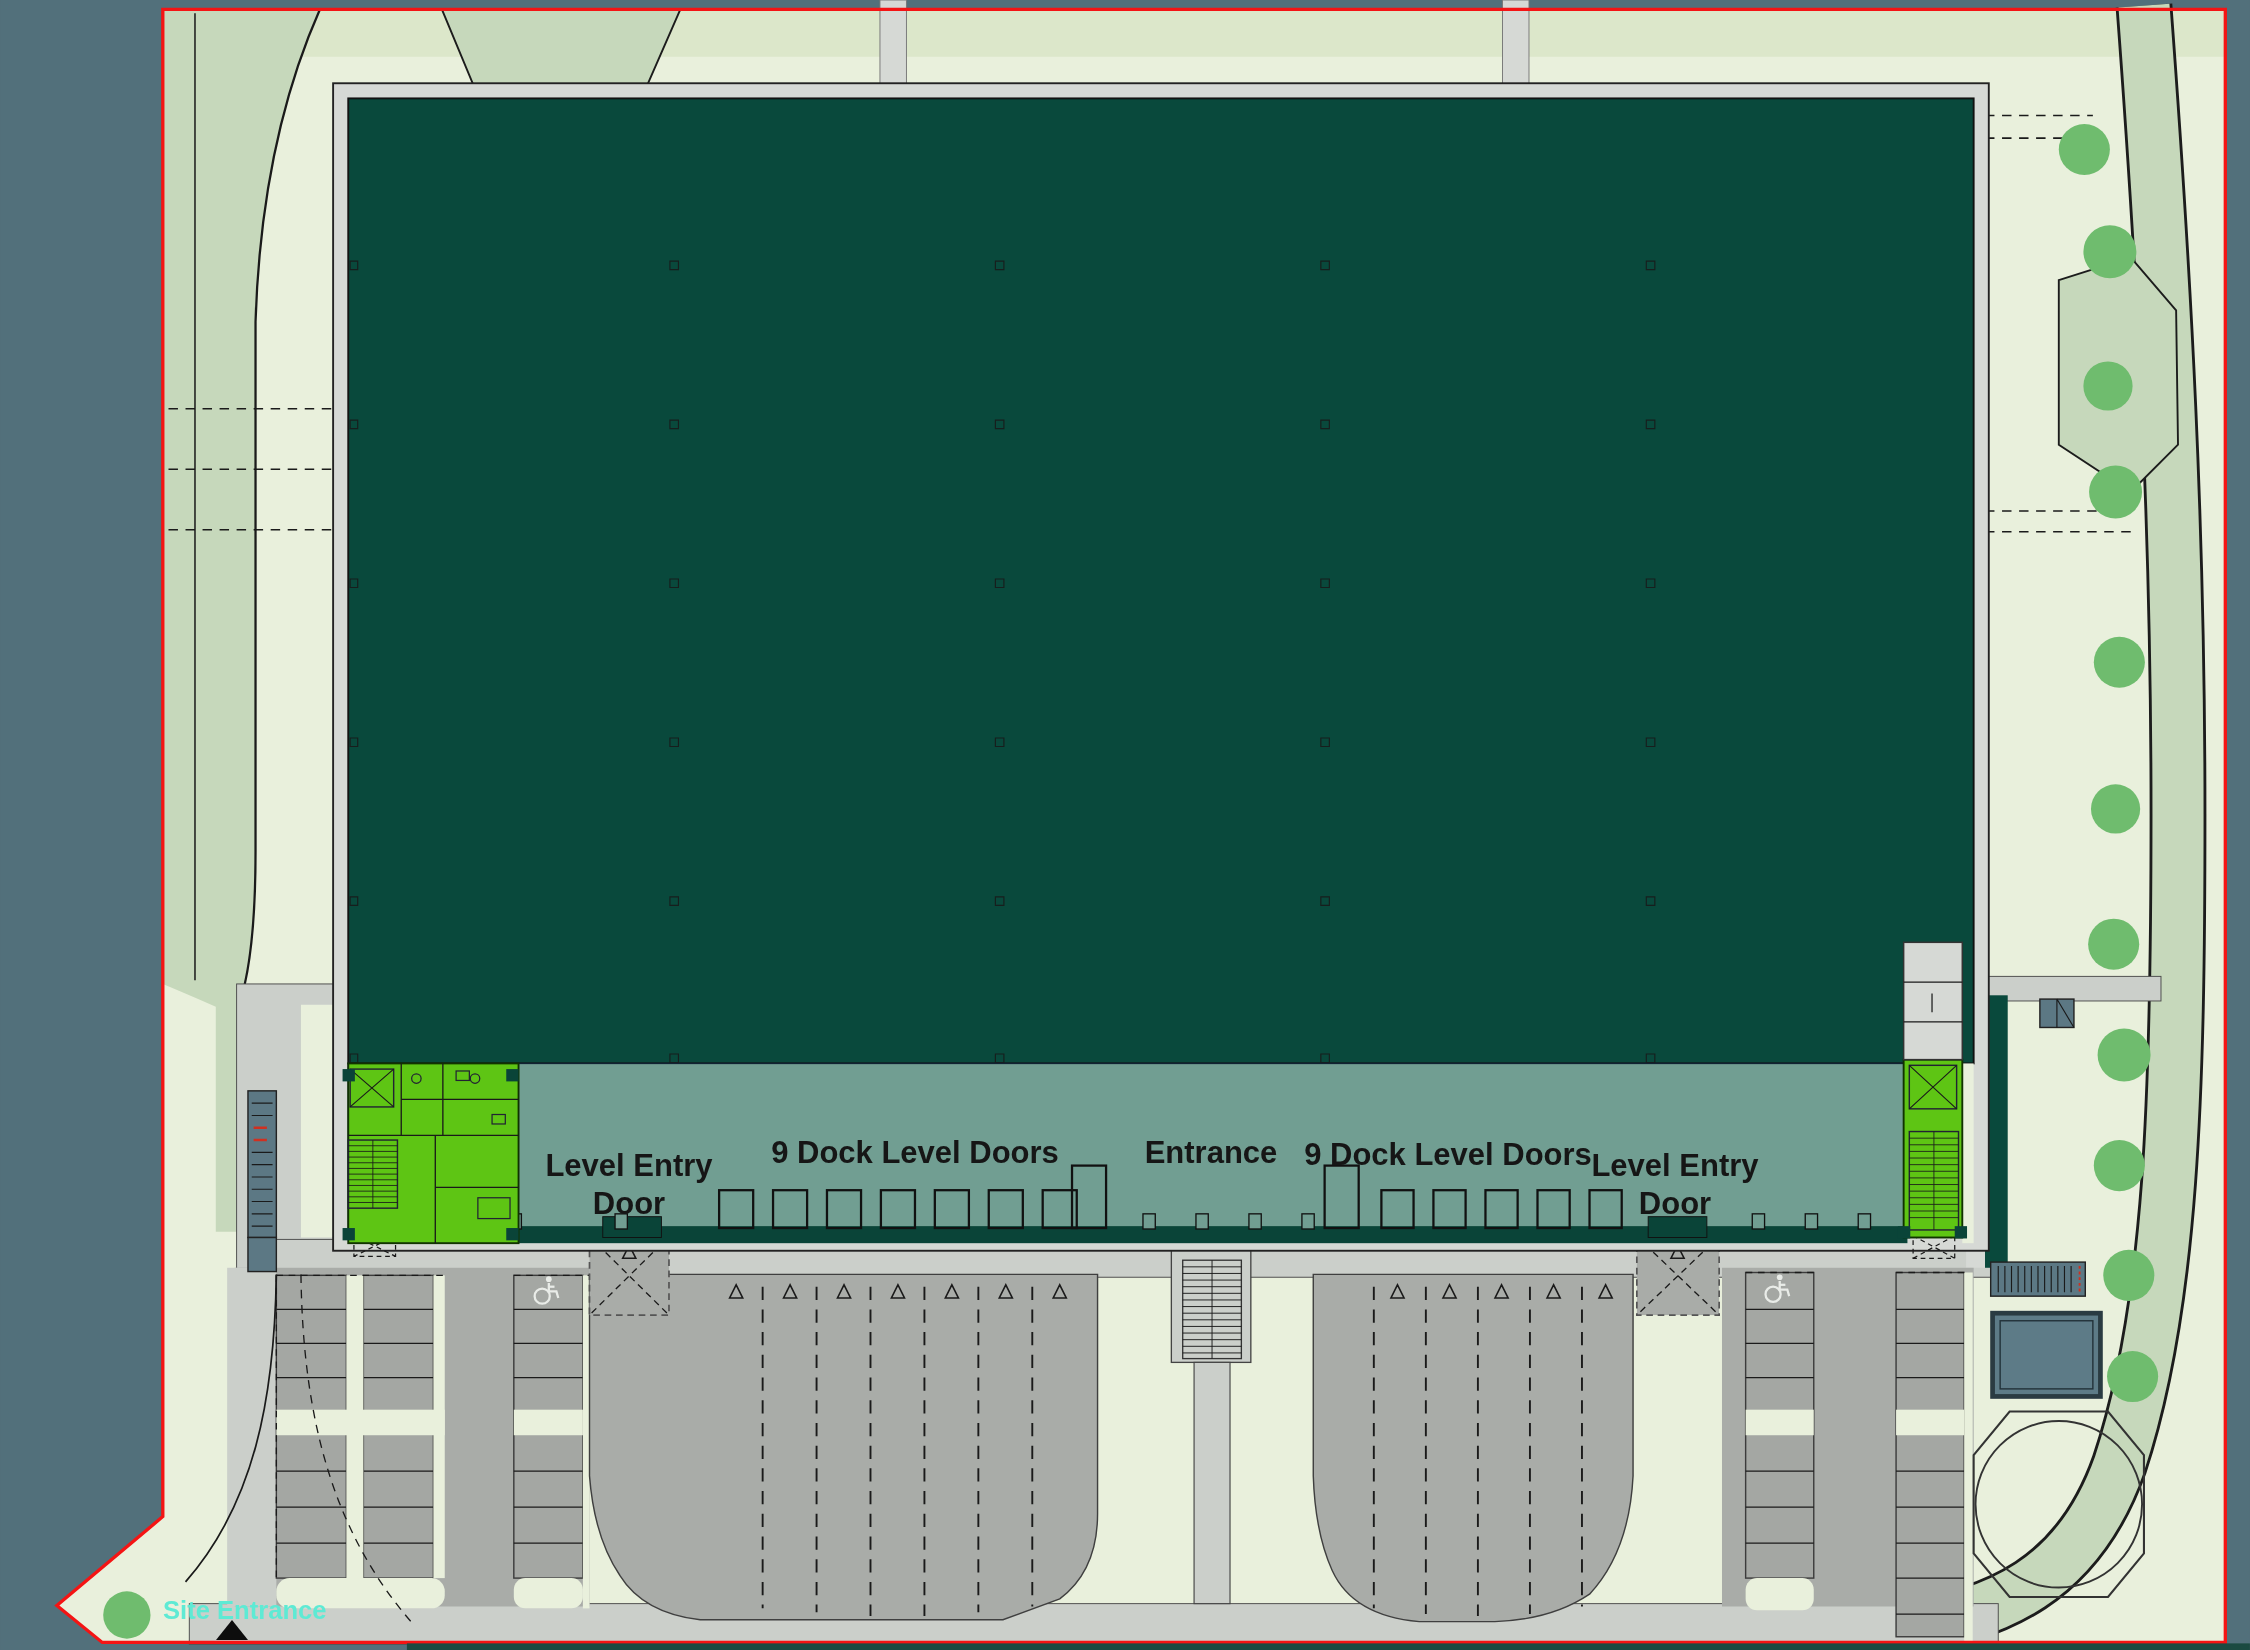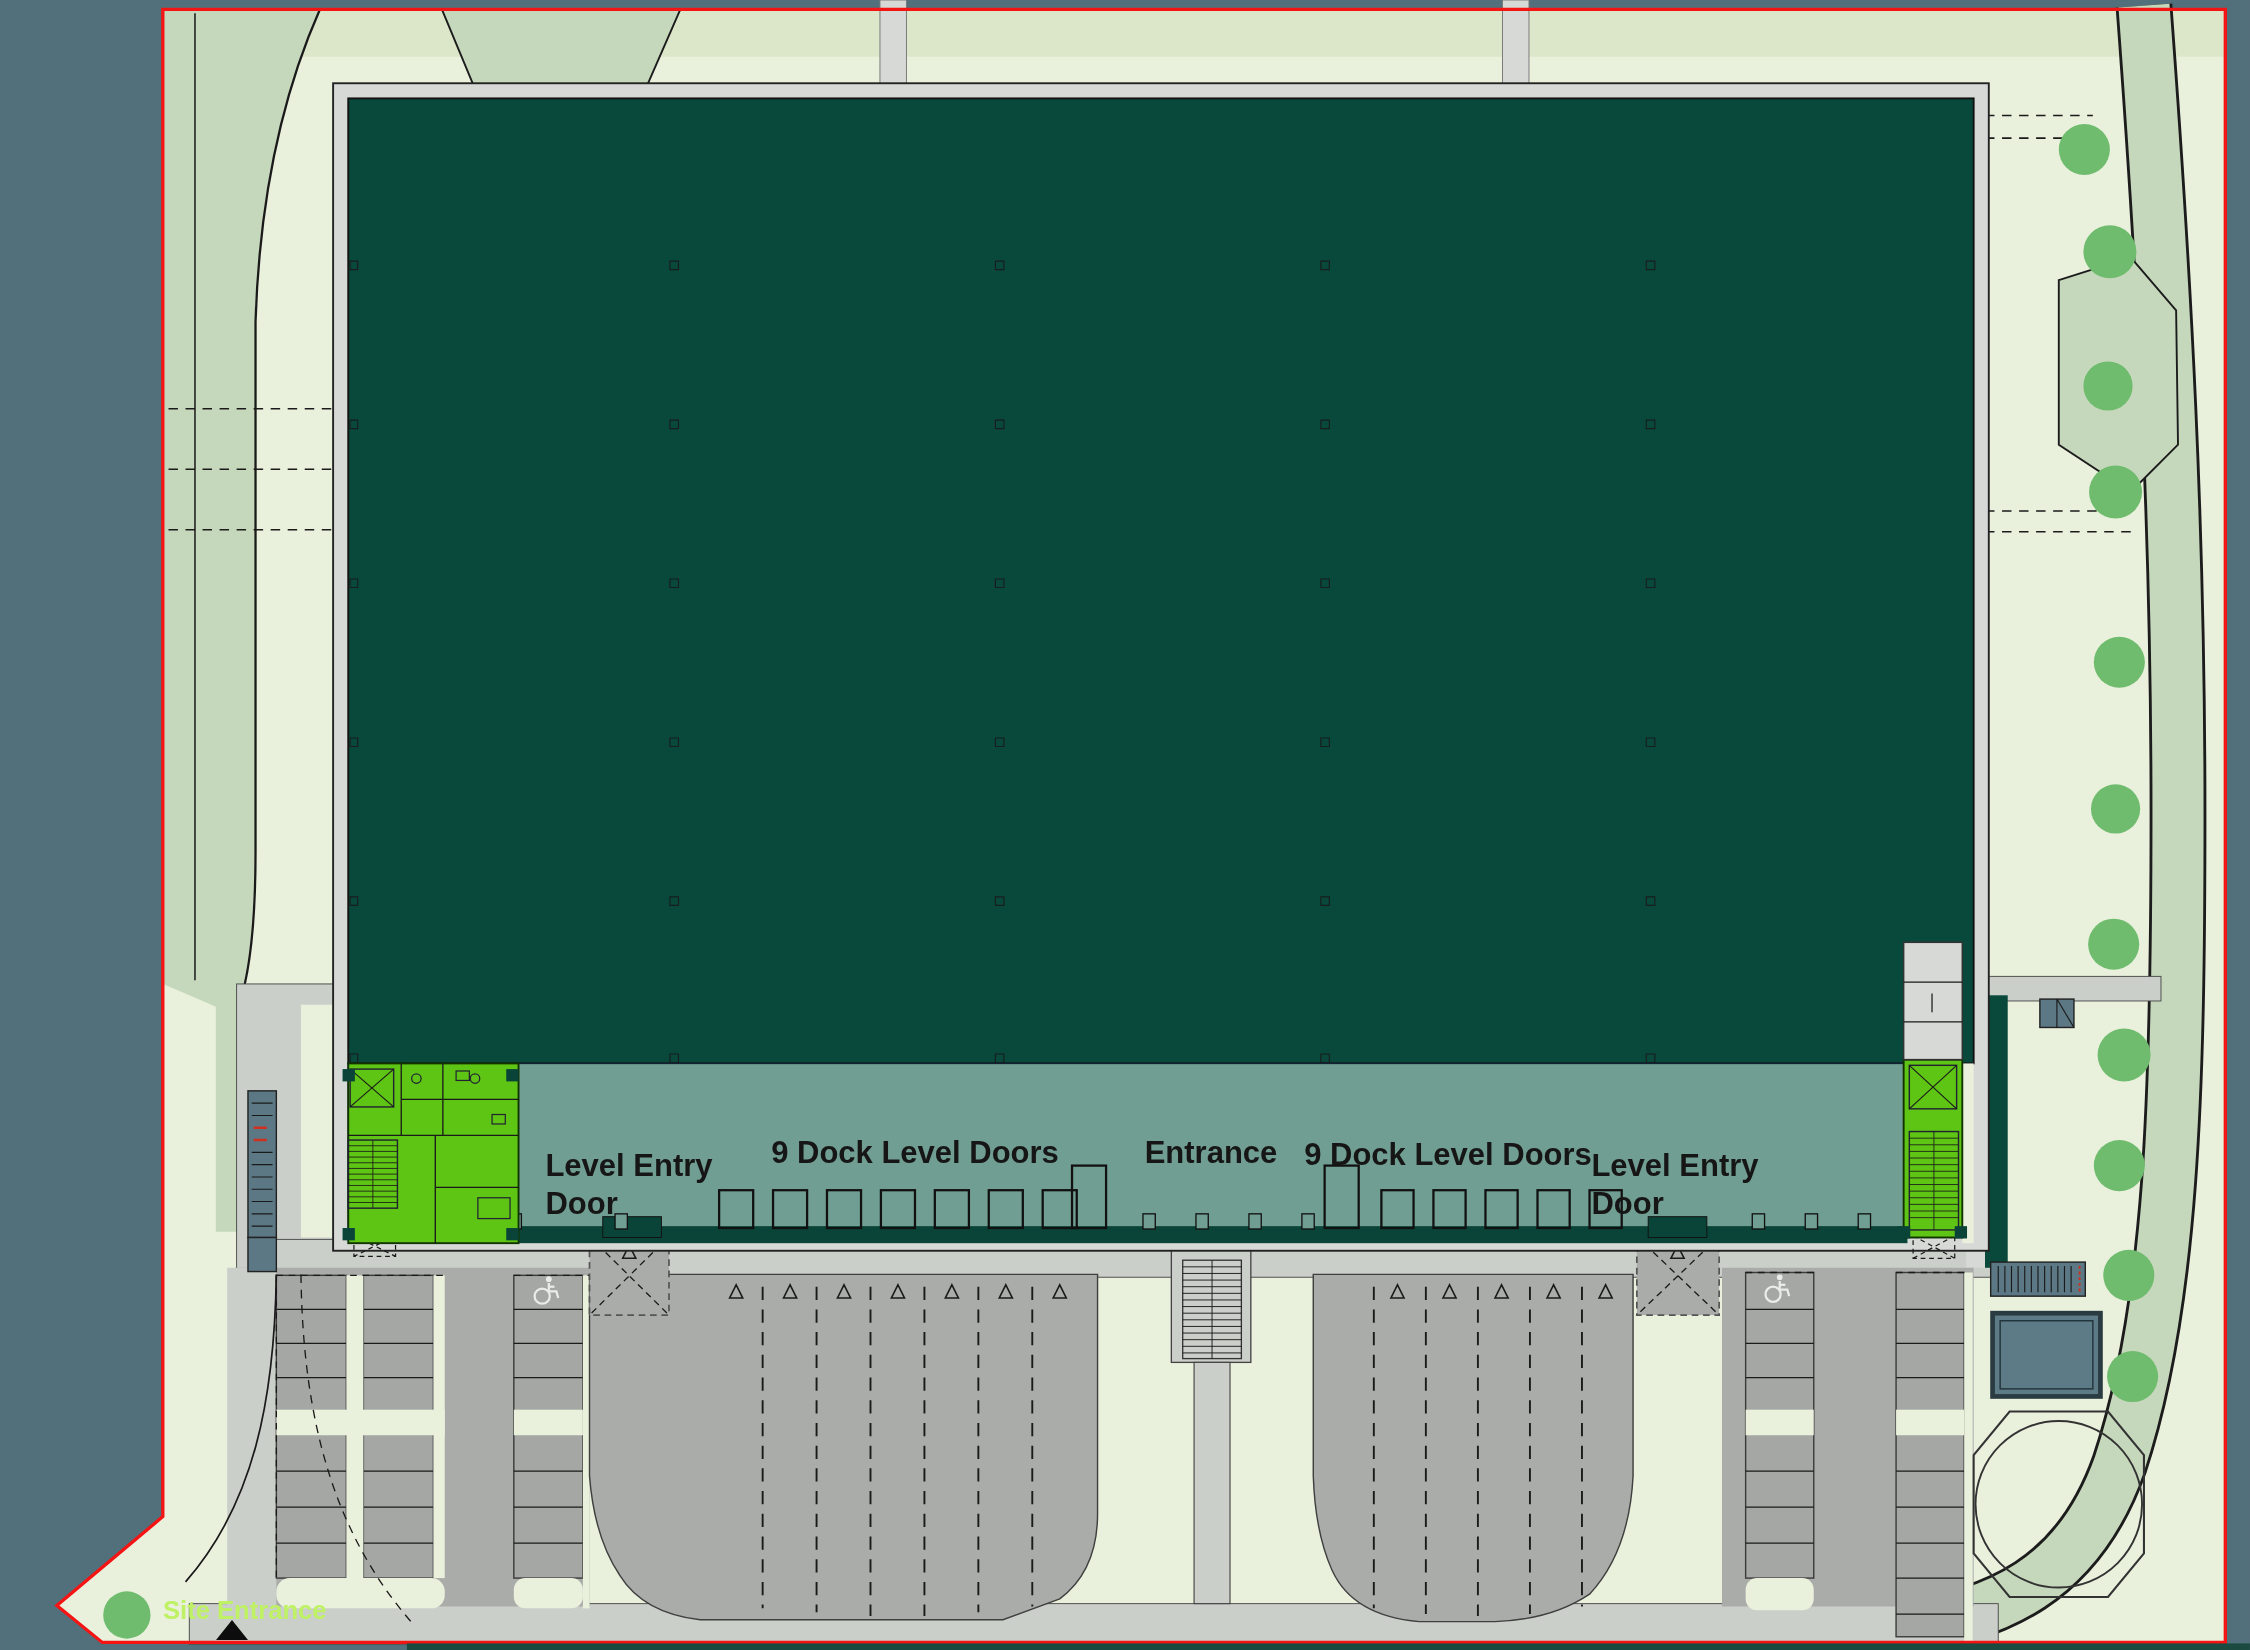--- a/index.html
+++ b/index.html
@@ -13,23 +13,23 @@
   .canvas{position:relative;width:2250px;height:1650px;overflow:hidden;background:var(--c-slate);
           font-family:"Liberation Sans",sans-serif;}
   svg{position:absolute;left:0;top:0;}
   .bgslate{fill:var(--c-slate);} .pale{fill:var(--c-pale);} .sage{fill:var(--c-sage);}
   .sageL{fill:var(--c-sage-light);} .wh{fill:var(--c-warehouse);} .teal{fill:var(--c-teal);}
   .fw{fill:var(--c-front-wall);} .green{fill:var(--c-core-green);}
   .road{fill:var(--c-road);} .court{fill:var(--c-court);} .stall{fill:var(--c-stall);}
   .band{fill:var(--c-wall-band);} .struct{fill:var(--c-structure);} .subst{fill:var(--c-substation);}
   .tree{fill:var(--c-tree);}
   .ln{stroke:var(--c-line-dark);fill:none;}
-  .lbl{position:absolute;transform:translateX(-50%);
+  .lbl{position:absolute;transform:translateX(-50%);text-align:center;
        font:700 31px/38px "Liberation Sans",sans-serif;color:#161616;white-space:pre-line;}
-  .lbl-small{position:absolute;font:700 25.6px/28px "Liberation Sans",sans-serif;color:#bef264;}
+  .lbl-small{position:absolute;font:700 25.6px/28px "Liberation Sans",sans-serif;color:#5eead4;}
   .tri{position:absolute;width:0;height:0;border-left:16px solid transparent;
        border-right:16px solid transparent;border-bottom:20px solid #0d0d0d;}
 </style>
 </head>
 <body>
 
 <div class="canvas">
 <svg width="2250" height="1650" viewBox="0 0 2378 1744">
   <defs>
     <g id="wc" stroke="var(--c-icon-light)" stroke-width="2.4" fill="none">

